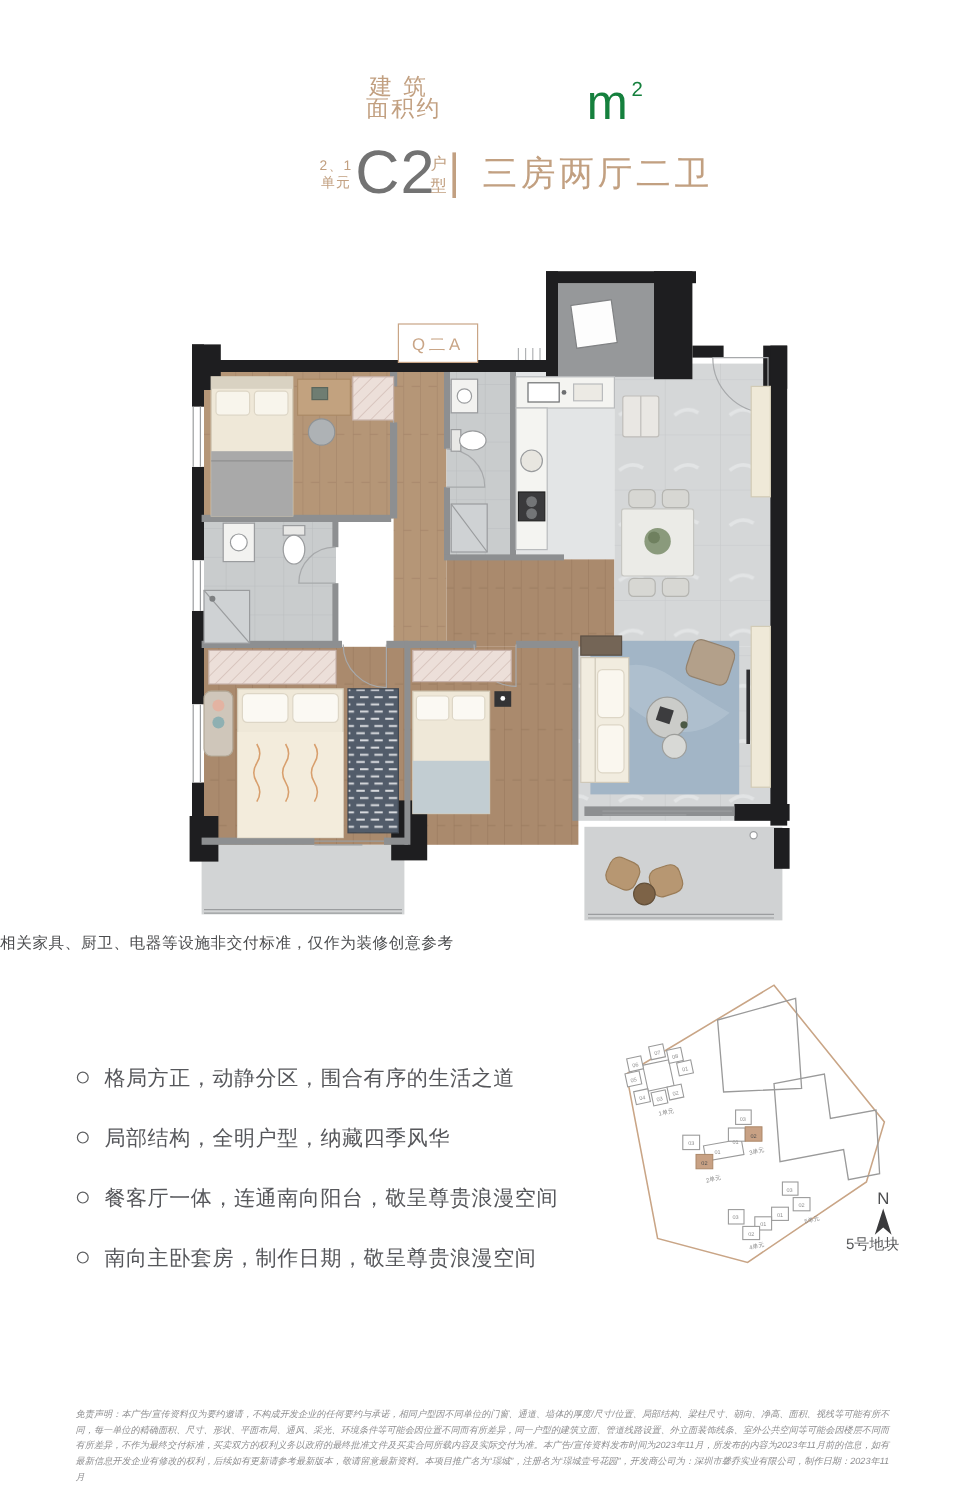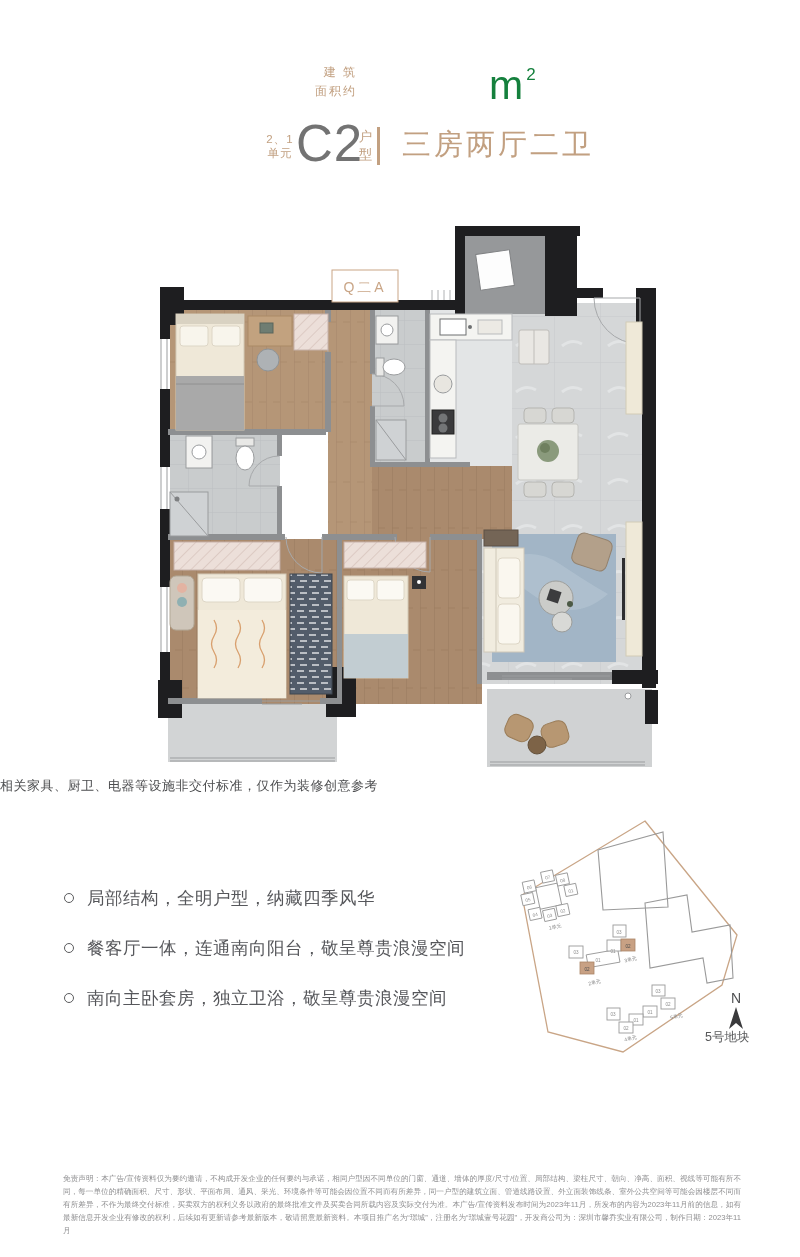--- a/index.html
+++ b/index.html
@@ -1,20 +1,20 @@
 <!DOCTYPE html>
 <html><head>
 <meta charset="utf-8">
 <style>
   html,body{margin:0;padding:0;background:#fff;}
   .page{position:relative;width:800px;height:1257px;background:#ffffff;overflow:hidden;
         font-family:"Liberation Sans","DejaVu Sans",sans-serif;}
   
   .area-label{position:absolute;left:305px;top:63px;width:52px;color:#c2a081;
-              font-size:12px;line-height:19px;letter-spacing:2px;text-align:right;white-space:pre;}
+              font-size:19px;line-height:19px;letter-spacing:2px;text-align:right;white-space:pre;}
   .area-value{position:absolute;left:349px;top:14px;font-size:96px;font-weight:300;
               color:#ccad8e;letter-spacing:1px;line-height:100px;}
   .area-unit{position:absolute;left:489px;top:62px;font-size:41px;font-weight:300;color:#15803d;}
   .area-unit sup{font-size:17px;position:relative;top:-4px;left:3px;}
   .unit-col{position:absolute;left:263px;top:132px;width:34px;font-size:11.5px;line-height:14px;
             color:#c2a081;text-align:center;letter-spacing:1px;}
   .type-code{position:absolute;left:296px;top:114px;font-size:51px;font-weight:300;color:#737373;letter-spacing:1px;text-align:center;}
   .type-word{position:absolute;left:358px;top:128px;width:15px;font-size:13.5px;line-height:17.5px;
              color:#c2a081;text-align:center;}
   .divider-bar{position:absolute;left:377px;top:127px;width:3px;height:38px;background:#c2a081;}
@@ -25,21 +25,21 @@
            font-size:13px;color:#4c4d4f;letter-spacing:0.5px;}
   
   .features{position:absolute;left:64px;top:886px;margin:0;padding:0;list-style:none;}
   .features li{display:flex;align-items:center;margin-bottom:26px;font-size:17.5px;
                color:#56575b;letter-spacing:0.5px;}
   .dot{width:8px;height:8px;border:1.5px solid #5b5c5e;border-radius:50%;margin-right:13px;flex:none;}
   
   .siteplan-wrap{position:absolute;left:495px;top:800px;width:280px;height:270px;}
   
   .disclaimer{position:absolute;left:63px;top:1172px;width:678px;margin:0;
-              font-size:7.6px;line-height:13px;color:#8f8f91;text-align:justify;}
+              font-size:7.6px;line-height:13px;color:#8f8f91;text-align:justify;font-style:italic;}
 </style>
 </head>
 <body>
 
 <div class="page">
 
   <div class="area-label"><span>建 筑</span><br><span>面积约</span></div>
   <div class="area-unit"><span>m</span><sup>2</sup></div>
 
   <div class="unit-col"><span>2、1</span><br><span>单元</span></div>
@@ -272,29 +272,33 @@
       <text x="225" y="68" font-size="14" fill="#c9a586" text-anchor="middle" letter-spacing="3">Q二A</text>
     </g>
   </svg>
   </div>
 
   <p class="caption">相关家具、厨卫、电器等设施非交付标准，仅作为装修创意参考</p>
 
   <ul class="features">
     <li>
         <span class="dot"></span>
+        <span>格局方正，动静分区，围合有序的生活之道</span>
+      </li>
+    <li>
+        <span class="dot"></span>
         <span>局部结构，全明户型，纳藏四季风华</span>
       </li>
     <li>
         <span class="dot"></span>
         <span>餐客厅一体，连通南向阳台，敬呈尊贵浪漫空间</span>
       </li>
     <li>
         <span class="dot"></span>
-        <span>南向主卧套房，独立卫浴，敬呈尊贵浪漫空间</span>
+        <span>南向主卧套房，制作日期，敬呈尊贵浪漫空间</span>
       </li>
   </ul>
 
   <div class="siteplan-wrap">
   <svg width="280" height="270" viewBox="0 0 280 270">
 
     <polygon points="150,21 242,135 227,185 128,252 53,232 27,95" fill="none" stroke="#c9a586" stroke-width="1.3"></polygon>
 
     <g fill="none" stroke="#9a9a9a" stroke-width="1.1">
       <polygon points="103,50 168,32 173,107 108,110"></polygon>

